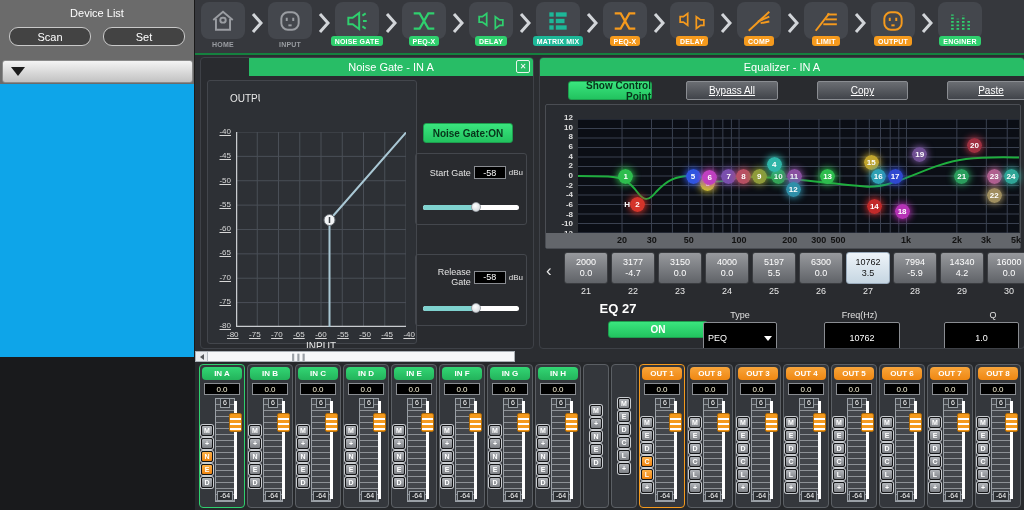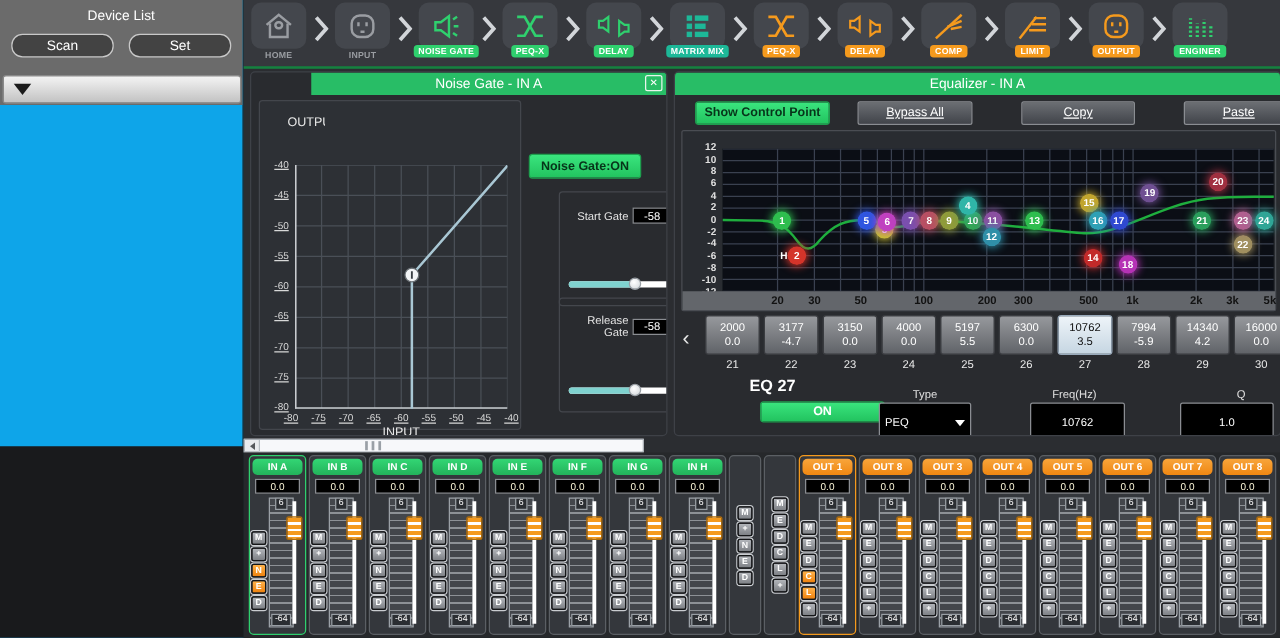--- a/index.html
+++ b/index.html
@@ -45,21 +45,21 @@
   .ng-graphbox { position:absolute; left:6px; top:22px; width:210px; height:264px; background:#2d3035;
     border:1px solid #43464c; border-radius:3px;}
   .ng-ylab { position:absolute; left:22px; top:12px; color:#e8e8e8; font-size:10px; white-space:nowrap; width:30px; overflow:hidden;}
   .ng-plot { position:absolute; left:28px; top:51px; width:170px; height:195px; }
   .ng-yticks { position:absolute; left:0; top:46px; width:25px; height:203px; display:flex; flex-direction:column;
     justify-content:space-between; align-items:flex-end; padding-right:2px;}
   .ng-yticks span, .ng-xticks span { color:#d8d8d8; font-size:8px;text-decoration:underline; }
   .ng-xticks { position:absolute; left:19px; top:249px; width:188px; display:flex; justify-content:space-between;}
   .ng-xlab { position:absolute; left:28px; top:260px; width:170px; text-align:center; color:#e8e8e8; font-size:10px;}
   .ng-onbtn { position:absolute; left:222px; top:65px; width:90px; height:20px; font-size:10px;}
-  .ng-group { position:absolute; left:214px; width:112px; height:92px; border:1px solid #44474d; border-radius:3px;margin-left:32px;}
+  .ng-group { position:absolute; left:214px; width:112px; height:72px; border:1px solid #44474d; border-radius:3px;}
   .ng-grow { display:flex; align-items:center; gap:3px; padding:12px 3px 0 4px;}
   .ng-glabel { color:#e4e4e4; font-size:9px; flex:1; text-align:right; }
   .ng-gval { width:32px; height:13px; font-size:9px; flex:none;}
   .ng-gunit { color:#e4e4e4; font-size:8px; flex:none;}
   .ng-slider { position:absolute; left:7px; bottom:14px; width:96px; height:5px; background:#fff; border-radius:3px;}
   .ng-slider .fill { position:absolute; left:0; top:0; height:5px; width:55%; background:#7fd2cf; border-radius:3px;}
   .ng-slider .knob { position:absolute; left:55%; top:-3px; width:10px; height:10px; margin-left:-5px;
     background:radial-gradient(circle at 40% 35%, #fff, #cfd4d8); border:1px solid #9aa0a6; border-radius:50%;}
 
   
@@ -393,39 +393,39 @@
       <div class="ng-grow">
         <span class="ng-glabel">Start Gate</span>
         <span class="blackbox ng-gval">-58</span>
         <span class="ng-gunit">dBu</span>
       </div>
       <div class="ng-slider">
           <span class="fill"></span>
           <span class="knob"></span>
         </div>
     </div>
-    <div class="ng-group" style="top:180px;">
+    <div class="ng-group" style="top:196px;">
       <div class="ng-grow">
         <span class="ng-glabel">Release Gate</span>
         <span class="blackbox ng-gval">-58</span>
         <span class="ng-gunit">dBu</span>
       </div>
       <div class="ng-slider">
           <span class="fill"></span>
           <span class="knob"></span>
         </div>
     </div>
   </div>
 
   <div class="panel" id="eq-panel">
     <div class="panel-title">
       <span>Equalizer - IN A</span>
     </div>
     <div class="eq-btnrow">
-      <div class="greenbtn" style="left:16px; width:108px;">Show Control Point</div>
+      <div class="greenbtn" style="left:28px; width:84px;text-align:right;">Show Control Point</div>
       <div class="graybtn" style="left:146px; width:92px;">Bypass All</div>
       <div class="graybtn" style="left:277px; width:91px;">Copy</div>
       <div class="graybtn" style="left:407px; width:88px;">Paste</div>
     </div>
     <div class="eq-graphbox">
       <div class="eq-yticks" id="eq-yticks">
           <span>12</span>
           <span>10</span>
           <span>8</span>
           <span>6</span>
@@ -478,21 +478,21 @@
             <path d="M0,57 L30,57.5 C45,58 52,63 60,74 C66,82 71,82 78,73 C90,60 98,57.5 112,57 C124,56.5 130,62 138,62.5 C148,63 154,58.5 168,58 C205,57.5 245,64 287,67.5 C318,70 348,45 388,40 C408,37.5 432,38.5 445,38.5" stroke="#1fae3e" stroke-width="2" fill="none"></path>
           </svg>
       <div class="eq-point" style="left: 40.128px; top: 49.5px; background: radial-gradient(circle at 45% 40%, rgb(46, 189, 78), rgb(46, 189, 78)); box-shadow: rgb(46, 189, 78) 0px 0px 7px 1px;">1</div><div class="eq-point" style="left: 52.035px; top: 78px; background: radial-gradient(circle at 45% 40%, rgb(212, 52, 42), rgb(212, 52, 42)); box-shadow: rgb(212, 52, 42) 0px 0px 7px 1px;">2<span class="pre">H</span></div><div class="eq-point" style="left: 122.154px; top: 57.3923px; background: radial-gradient(circle at 45% 40%, rgb(200, 194, 46), rgb(200, 194, 46)); box-shadow: rgb(200, 194, 46) 0px 0px 7px 1px;">3</div><div class="eq-point" style="left: 107.601px; top: 49.5px; background: radial-gradient(circle at 45% 40%, rgb(47, 85, 224), rgb(47, 85, 224)); box-shadow: rgb(47, 85, 224) 0px 0px 7px 1px;">5</div><div class="eq-point" style="left: 124.359px; top: 51.2538px; background: radial-gradient(circle at 45% 40%, rgb(192, 64, 192), rgb(192, 64, 192)); box-shadow: rgb(192, 64, 192) 0px 0px 7px 1px;">6</div><div class="eq-point" style="left: 143.322px; top: 49.5px; background: radial-gradient(circle at 45% 40%, rgb(122, 79, 174), rgb(122, 79, 174)); box-shadow: rgb(122, 79, 174) 0px 0px 7px 1px;">7</div><div class="eq-point" style="left: 157.875px; top: 49.5px; background: radial-gradient(circle at 45% 40%, rgb(184, 79, 99), rgb(184, 79, 99)); box-shadow: rgb(184, 79, 99) 0px 0px 7px 1px;">8</div><div class="eq-point" style="left: 173.751px; top: 49.5px; background: radial-gradient(circle at 45% 40%, rgb(143, 155, 58), rgb(143, 155, 58)); box-shadow: rgb(143, 155, 58) 0px 0px 7px 1px;">9</div><div class="eq-point" style="left: 192.714px; top: 49.5px; background: radial-gradient(circle at 45% 40%, rgb(51, 164, 87), rgb(51, 164, 87)); box-shadow: rgb(51, 164, 87) 0px 0px 7px 1px;">10</div><div class="eq-point" style="left: 188.745px; top: 38.1px; background: radial-gradient(circle at 45% 40%, rgb(47, 181, 168), rgb(47, 181, 168)); box-shadow: rgb(47, 181, 168) 0px 0px 7px 1px;">4</div><div class="eq-point" style="left: 208.59px; top: 49.5px; background: radial-gradient(circle at 45% 40%, rgb(138, 79, 160), rgb(138, 79, 160)); box-shadow: rgb(138, 79, 160) 0px 0px 7px 1px;">11</div><div class="eq-point" style="left: 207.708px; top: 62.6538px; background: radial-gradient(circle at 45% 40%, rgb(47, 143, 168), rgb(47, 143, 168)); box-shadow: rgb(47, 143, 168) 0px 0px 7px 1px;">12</div><div class="eq-point" style="left: 242.106px; top: 49.5px; background: radial-gradient(circle at 45% 40%, rgb(46, 189, 78), rgb(46, 189, 78)); box-shadow: rgb(46, 189, 78) 0px 0px 7px 1px;">13</div><div class="eq-point" style="left: 288.852px; top: 80.1923px; background: radial-gradient(circle at 45% 40%, rgb(194, 42, 42), rgb(194, 42, 42)); box-shadow: rgb(194, 42, 42) 0px 0px 7px 1px;">14</div><div class="eq-point" style="left: 285.765px; top: 36.3462px; background: radial-gradient(circle at 45% 40%, rgb(194, 165, 46), rgb(194, 165, 46)); box-shadow: rgb(194, 165, 46) 0px 0px 7px 1px;">15</div><div class="eq-point" style="left: 292.821px; top: 49.5px; background: radial-gradient(circle at 45% 40%, rgb(47, 160, 181), rgb(47, 160, 181)); box-shadow: rgb(47, 160, 181) 0px 0px 7px 1px;">16</div><div class="eq-point" style="left: 309.579px; top: 49.5px; background: radial-gradient(circle at 45% 40%, rgb(47, 73, 208), rgb(47, 73, 208)); box-shadow: rgb(47, 73, 208) 0px 0px 7px 1px;">17</div><div class="eq-point" style="left: 316.635px; top: 84.5769px; background: radial-gradient(circle at 45% 40%, rgb(181, 50, 181), rgb(181, 50, 181)); box-shadow: rgb(181, 50, 181) 0px 0px 7px 1px;">18</div><div class="eq-point" style="left: 334.275px; top: 27.5769px; background: radial-gradient(circle at 45% 40%, rgb(111, 79, 146), rgb(111, 79, 146)); box-shadow: rgb(111, 79, 146) 0px 0px 7px 1px;">19</div><div class="eq-point" style="left: 388.959px; top: 18.8077px; background: radial-gradient(circle at 45% 40%, rgb(160, 48, 64), rgb(160, 48, 64)); box-shadow: rgb(160, 48, 64) 0px 0px 7px 1px;">20</div><div class="eq-point" style="left: 376.17px; top: 49.5px; background: radial-gradient(circle at 45% 40%, rgb(42, 158, 92), rgb(42, 158, 92)); box-shadow: rgb(42, 158, 92) 0px 0px 7px 1px;">21</div><div class="eq-point" style="left: 408.804px; top: 69.2308px; background: radial-gradient(circle at 45% 40%, rgb(160, 143, 95), rgb(160, 143, 95)); box-shadow: rgb(160, 143, 95) 0px 0px 7px 1px;">22</div><div class="eq-point" style="left: 408.804px; top: 49.5px; background: radial-gradient(circle at 45% 40%, rgb(176, 95, 143), rgb(176, 95, 143)); box-shadow: rgb(176, 95, 143) 0px 0px 7px 1px;">23</div><div class="eq-point" style="left: 425.562px; top: 49.5px; background: radial-gradient(circle at 45% 40%, rgb(47, 165, 150), rgb(47, 165, 150)); box-shadow: rgb(47, 165, 150) 0px 0px 7px 1px;">24</div></div>
       <div class="eq-freqstrip" id="eq-freqstrip">
           <span style="left: 76.1px;">20</span>
           <span style="left: 105.647px;">30</span>
           <span style="left: 142.691px;">50</span>
           <span style="left: 192.965px;">100</span>
           <span style="left: 243.68px;">200</span>
           <span style="left: 272.786px;">300</span>
-          <span style="left: 325px;">500</span>
+          <span style="left: 292px;">500</span>
           <span style="left: 360.104px;">1k</span>
           <span style="left: 411px;">2k</span>
           <span style="left: 439.925px;">3k</span>
           <span style="left: 469.913px;">5k</span>
         </div>
     </div>
     <div class="eq-chev">‹</div>
     <div class="eq-bands" id="eq-bands">
         <div class="eq-band">
           <div>2000</div>

